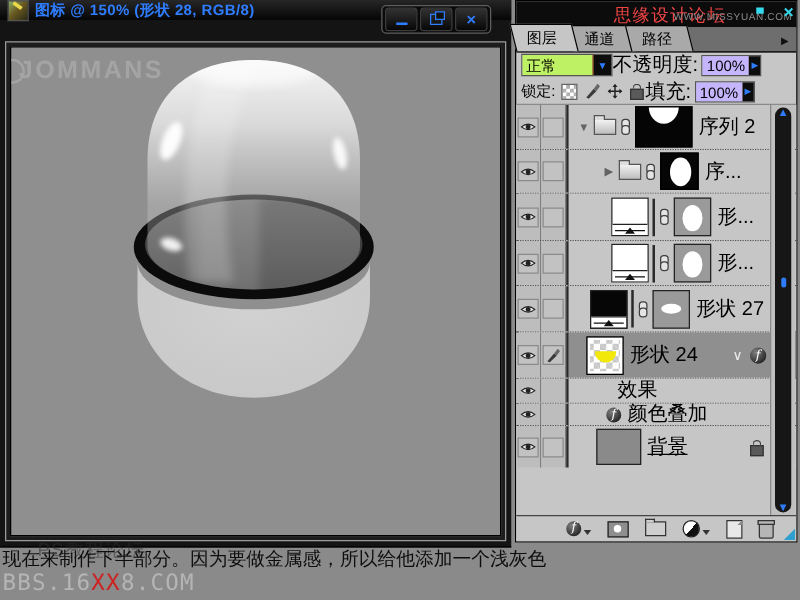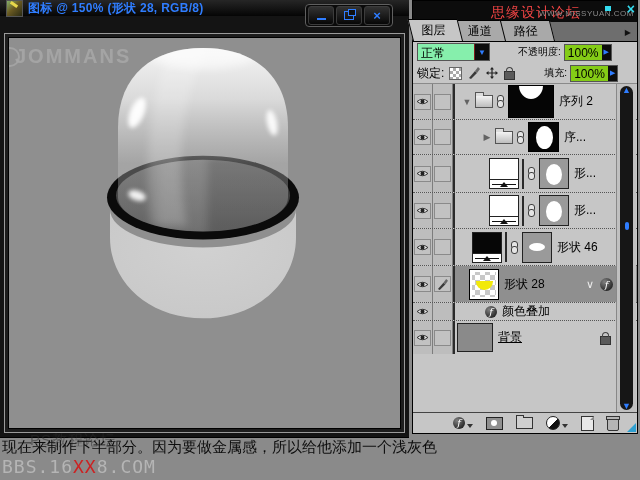--- a/index.html
+++ b/index.html
@@ -37,43 +37,43 @@
 
   .tabs{position:absolute;left:0;top:21px;right:0;height:19px;background:#6e6e6e;border-bottom:1px solid #000;display:flex;align-items:flex-end;}
   .tab{height:18px;padding:2px 14px 0 10px;margin-right:-4px;border:1px solid #000;border-bottom:none;
        transform:skewX(14deg);transform-origin:bottom left;background:#a9a9a9;position:relative;}
   .tab > span{display:inline-block;transform:skewX(-14deg);font-size:12px;}
   .tab.active{background:#c6c6c6;z-index:2;height:19px;}
   .panel-menu-arrow{margin-left:auto;margin-right:6px;margin-bottom:4px;font-size:8px;color:#111;}
 
   .blend-row{position:absolute;left:0;top:40px;right:0;height:22px;display:flex;align-items:center;padding-left:4px;box-sizing:border-box;}
   .combo{display:flex;height:16px;border:1px solid #555;}
-  .combo-text{width:50px;background:#86efac;border-right:1px solid #7f1d1d;padding:1px 3px 0 3px;font-size:12px;}
+  .combo-text{width:50px;background:#bef264;border-right:1px solid #7f1d1d;padding:1px 3px 0 3px;font-size:12px;}
   .combo-btn{width:14px;background:#0d0d0d;color:#2f7dff;font-size:8px;display:flex;align-items:center;justify-content:center;}
-  .fld-label{margin-left:28px;font-size:10px;}
+  .fld-label{margin-left:0;font-size:16px;}
   .field{display:flex;height:15px;border:1px solid #555;margin-left:3px;}
-  .field-text{width:32px;background:#84cc16;padding:1px 2px 0 3px;font-size:12px;}
+  .field-text{width:32px;background:#c4b5fd;padding:1px 2px 0 3px;font-size:12px;}
   .field-btn{width:9px;background:#0d0d0d;color:#2f7dff;font-size:7px;display:flex;align-items:center;justify-content:center;}
 
   .lock-row{position:absolute;left:0;top:62px;right:0;height:21px;display:flex;align-items:center;padding-left:4px;box-sizing:border-box;border-bottom:1px solid #8a8a8a;}
   .lk{margin-left:5px;display:inline-flex;align-items:center;justify-content:center;width:13px;height:13px;}
   .ico-checker{width:11px;height:11px;border:1px solid #666;
       background-image:linear-gradient(45deg,#aaa 25%,transparent 25%,transparent 75%,#aaa 75%),linear-gradient(45deg,#aaa 25%,#fff 25%,#fff 75%,#aaa 75%);
       background-size:6px 6px;background-position:0 0,3px 3px;}
   .ico-lock{width:9px;height:7px;background:#5a5a5a;border:1px solid #333;position:relative;margin-top:5px;}
   .ico-lock::before{content:"";position:absolute;left:1px;top:-5px;width:5px;height:4px;border:1px solid #444;border-bottom:none;border-radius:4px 4px 0 0;}
 
   .list{position:absolute;left:0;top:83px;right:0;bottom:21px;background:#c6c6c6;overflow:hidden;}
   .lrow{display:flex;align-items:center;border-bottom:1px dotted #555;box-sizing:border-box;}
   .cell{width:19px;align-self:stretch;background:#bdbdbd;border-right:1px solid #7d7d7d;display:flex;align-items:center;justify-content:center;flex:none;}
   .cellbox{width:15px;height:14px;border:1px solid #8a8a8a;display:flex;align-items:center;justify-content:center;background:#c2c2c2;}
   .divline{width:2px;align-self:stretch;background:#2a2a2a;flex:none;}
   .content{flex:1;display:flex;align-items:center;align-self:stretch;background:#c6c6c6;min-width:0;}
   .content.sel{background:#8f8f8f;}
-  .lname{margin-left:5px;font-size:12px;white-space:nowrap;}
+  .lname{margin-left:5px;font-size:16px;white-space:nowrap;}
   .tri{font-size:9px;color:#636363;width:12px;text-align:center;flex:none;}
   .folder{width:16px;height:11px;background:linear-gradient(#f2f2f2,#bdbdbd);border:1px solid #555;position:relative;margin-left:2px;flex:none;}
   .folder::before{content:"";position:absolute;left:-1px;top:-4px;width:7px;height:3px;background:#ddd;border:1px solid #555;border-bottom:none;}
   .chain{width:7px;height:13px;position:relative;margin-left:4px;flex:none;}
   .chain::before,.chain::after{content:"";position:absolute;left:0;width:5px;height:6px;border:1px solid #3f3f3f;border-radius:3px;background:#e5e5e5;}
   .chain::before{top:0;} .chain::after{top:5px;}
   .thumb{position:relative;flex:none;box-sizing:border-box;}
   .t-masklg{width:46px;height:33px;background:#050505;border:1px solid #000;overflow:hidden;margin-left:4px;}
   .t-masklg .dome{position:absolute;left:50%;top:-14px;width:24px;height:27px;margin-left:-12px;background:#fff;border-radius:50%;}
   .t-masksm{width:31px;height:30px;background:#050505;border:1px solid #000;overflow:hidden;margin-left:4px;}
@@ -376,21 +376,21 @@
         <span class="divline"></span>
         <span class="content" style="padding-left:17px;">
           <span class="thumb t-shape t-black">
               <span class="slider"></span>
             </span>
           <span class="divline" style="height:30px;align-self:center;margin-left:3px;"></span>
           <span class="chain"></span>
           <span class="thumb t-gmask">
               <span class="oval flat"></span>
             </span>
-          <span class="lname">形状 46</span>
+          <span class="lname">形状 27</span>
         </span>
       </div>
 
       <div class="lrow" style="height:37px;">
         <span class="cell">
             <span class="cellbox">
               <svg class="eyeicon" width="13" height="9" viewBox="0 0 14 10">
                 <path d="M1,5 Q7,0 13,5 Q7,10 1,5 Z" fill="#e8e8e8" stroke="#222"></path>
                 <circle cx="7" cy="5" r="2.2" fill="#222"></circle>
               </svg>
@@ -402,58 +402,71 @@
                 <path d="M1,11 L7,4 L9,6 L3,12 Z" fill="#3a3a3a"></path>
                 <path d="M7,4 L10,0 L12,2 L9,6 Z" fill="#666"></path>
               </svg>
             </span>
           </span>
         <span class="divline"></span>
         <span class="content sel" style="padding-left:14px;">
           <span class="thumb t-checker">
               <span class="halfdisc"></span>
             </span>
-          <span class="lname">形状 28</span>
+          <span class="lname">形状 24</span>
           <span class="row-right">
             <span class="expand-v">∨</span>
             <span class="fxcirc">f</span>
           </span>
         </span>
       </div>
 
-
-      <div class="lrow" style="height:18px;">
+      <div class="lrow" style="height:20px;">
         <span class="cell">
             <svg class="eyeicon" width="13" height="9" viewBox="0 0 14 10">
               <path d="M1,5 Q7,0 13,5 Q7,10 1,5 Z" fill="#e8e8e8" stroke="#222"></path>
               <circle cx="7" cy="5" r="2.2" fill="#222"></circle>
             </svg>
           </span>
         <span class="cell"></span>
         <span class="divline"></span>
+        <span class="content" style="padding-left:34px;">
+          <span class="lname">效果</span>
+        </span>
+      </div>
+
+      <div class="lrow" style="height:18px;">
+        <span class="cell">
+            <svg class="eyeicon" width="13" height="9" viewBox="0 0 14 10">
+              <path d="M1,5 Q7,0 13,5 Q7,10 1,5 Z" fill="#e8e8e8" stroke="#222"></path>
+              <circle cx="7" cy="5" r="2.2" fill="#222"></circle>
+            </svg>
+          </span>
+        <span class="cell"></span>
+        <span class="divline"></span>
         <span class="content" style="padding-left:30px;">
           <span class="fxcirc" style="width:12px;height:12px;line-height:12px;">f</span>
           <span class="lname">颜色叠加</span>
         </span>
       </div>
 
       <div class="lrow" style="height:33px;border-bottom:none;">
         <span class="cell">
             <span class="cellbox">
               <svg class="eyeicon" width="13" height="9" viewBox="0 0 14 10">
                 <path d="M1,5 Q7,0 13,5 Q7,10 1,5 Z" fill="#e8e8e8" stroke="#222"></path>
                 <circle cx="7" cy="5" r="2.2" fill="#222"></circle>
               </svg>
             </span>
           </span>
         <span class="cell">
             <span class="cellbox"></span>
           </span>
         <span class="divline"></span>
-        <span class="content" style="padding-left:0;text-decoration:underline;">
+        <span class="content" style="padding-left:20px;text-decoration:underline;">
           <span class="thumb t-bg"></span>
           <span class="lname">背景</span>
           <span class="ico-lock bg-lock"></span>
         </span>
       </div>
 
       <div class="scrollbar">
         <div class="sb-track"></div>
         <div class="sb-up">▲</div>
         <div class="sb-dot"></div>

